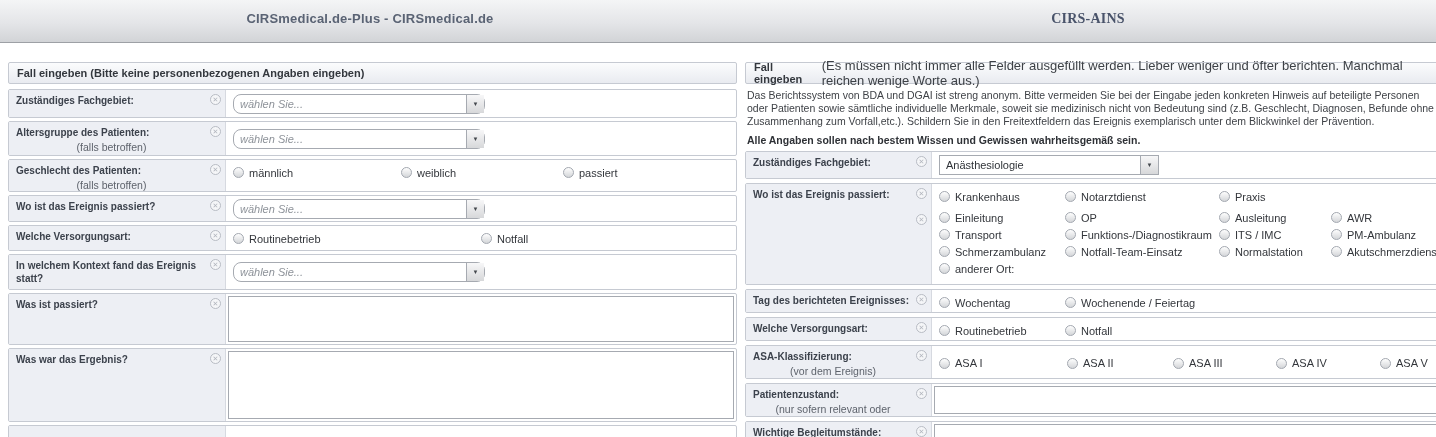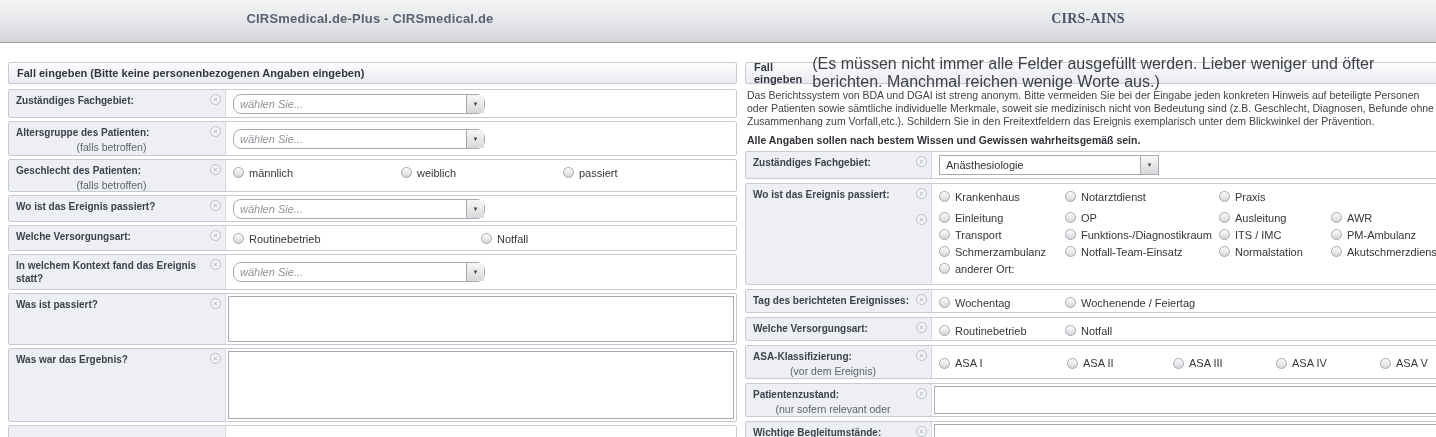--- a/index.html
+++ b/index.html
@@ -19,21 +19,21 @@
   
   .panels { display: flex; padding-top: 19px; align-items: flex-start; }
   .panel { flex-shrink: 0; }
   .panel-left  { margin-left: 8px; width: 729px; }
   .panel-right { margin-left: 8px; width: 695px; }
 
   .section-header { height: 22px; display: flex; align-items: center; gap: 10px;
     background: linear-gradient(180deg, #fbfcfd, #e9ebf0);
     border: 1px solid #c6cad2; border-radius: 2px; padding: 0 8px; margin-bottom: 5px; }
   .sh-title { font-size: 11px; font-weight: bold; color: #33373d; }
-  .sh-note  { font-size: 16px; color: #3d4146; }
+  .sh-note  { font-size: 13px; color: #3d4146; }
 
   .intro { margin: 4px 2px 6px 2px; font-size: 10.5px; line-height: 13px; color: #3f4247; }
   .intro-bold { margin: 3px 2px 5px 2px; font-size: 10.5px; font-weight: bold; color: #2e3136; }
 
   
   .frow { display: flex; border: 1px solid #c6cad2; border-radius: 2px;
     background: #fff; overflow: hidden; }
   .panel-left  .frow { margin-bottom: 3px; }
   .panel-right .frow { margin-bottom: 4px; }
 

